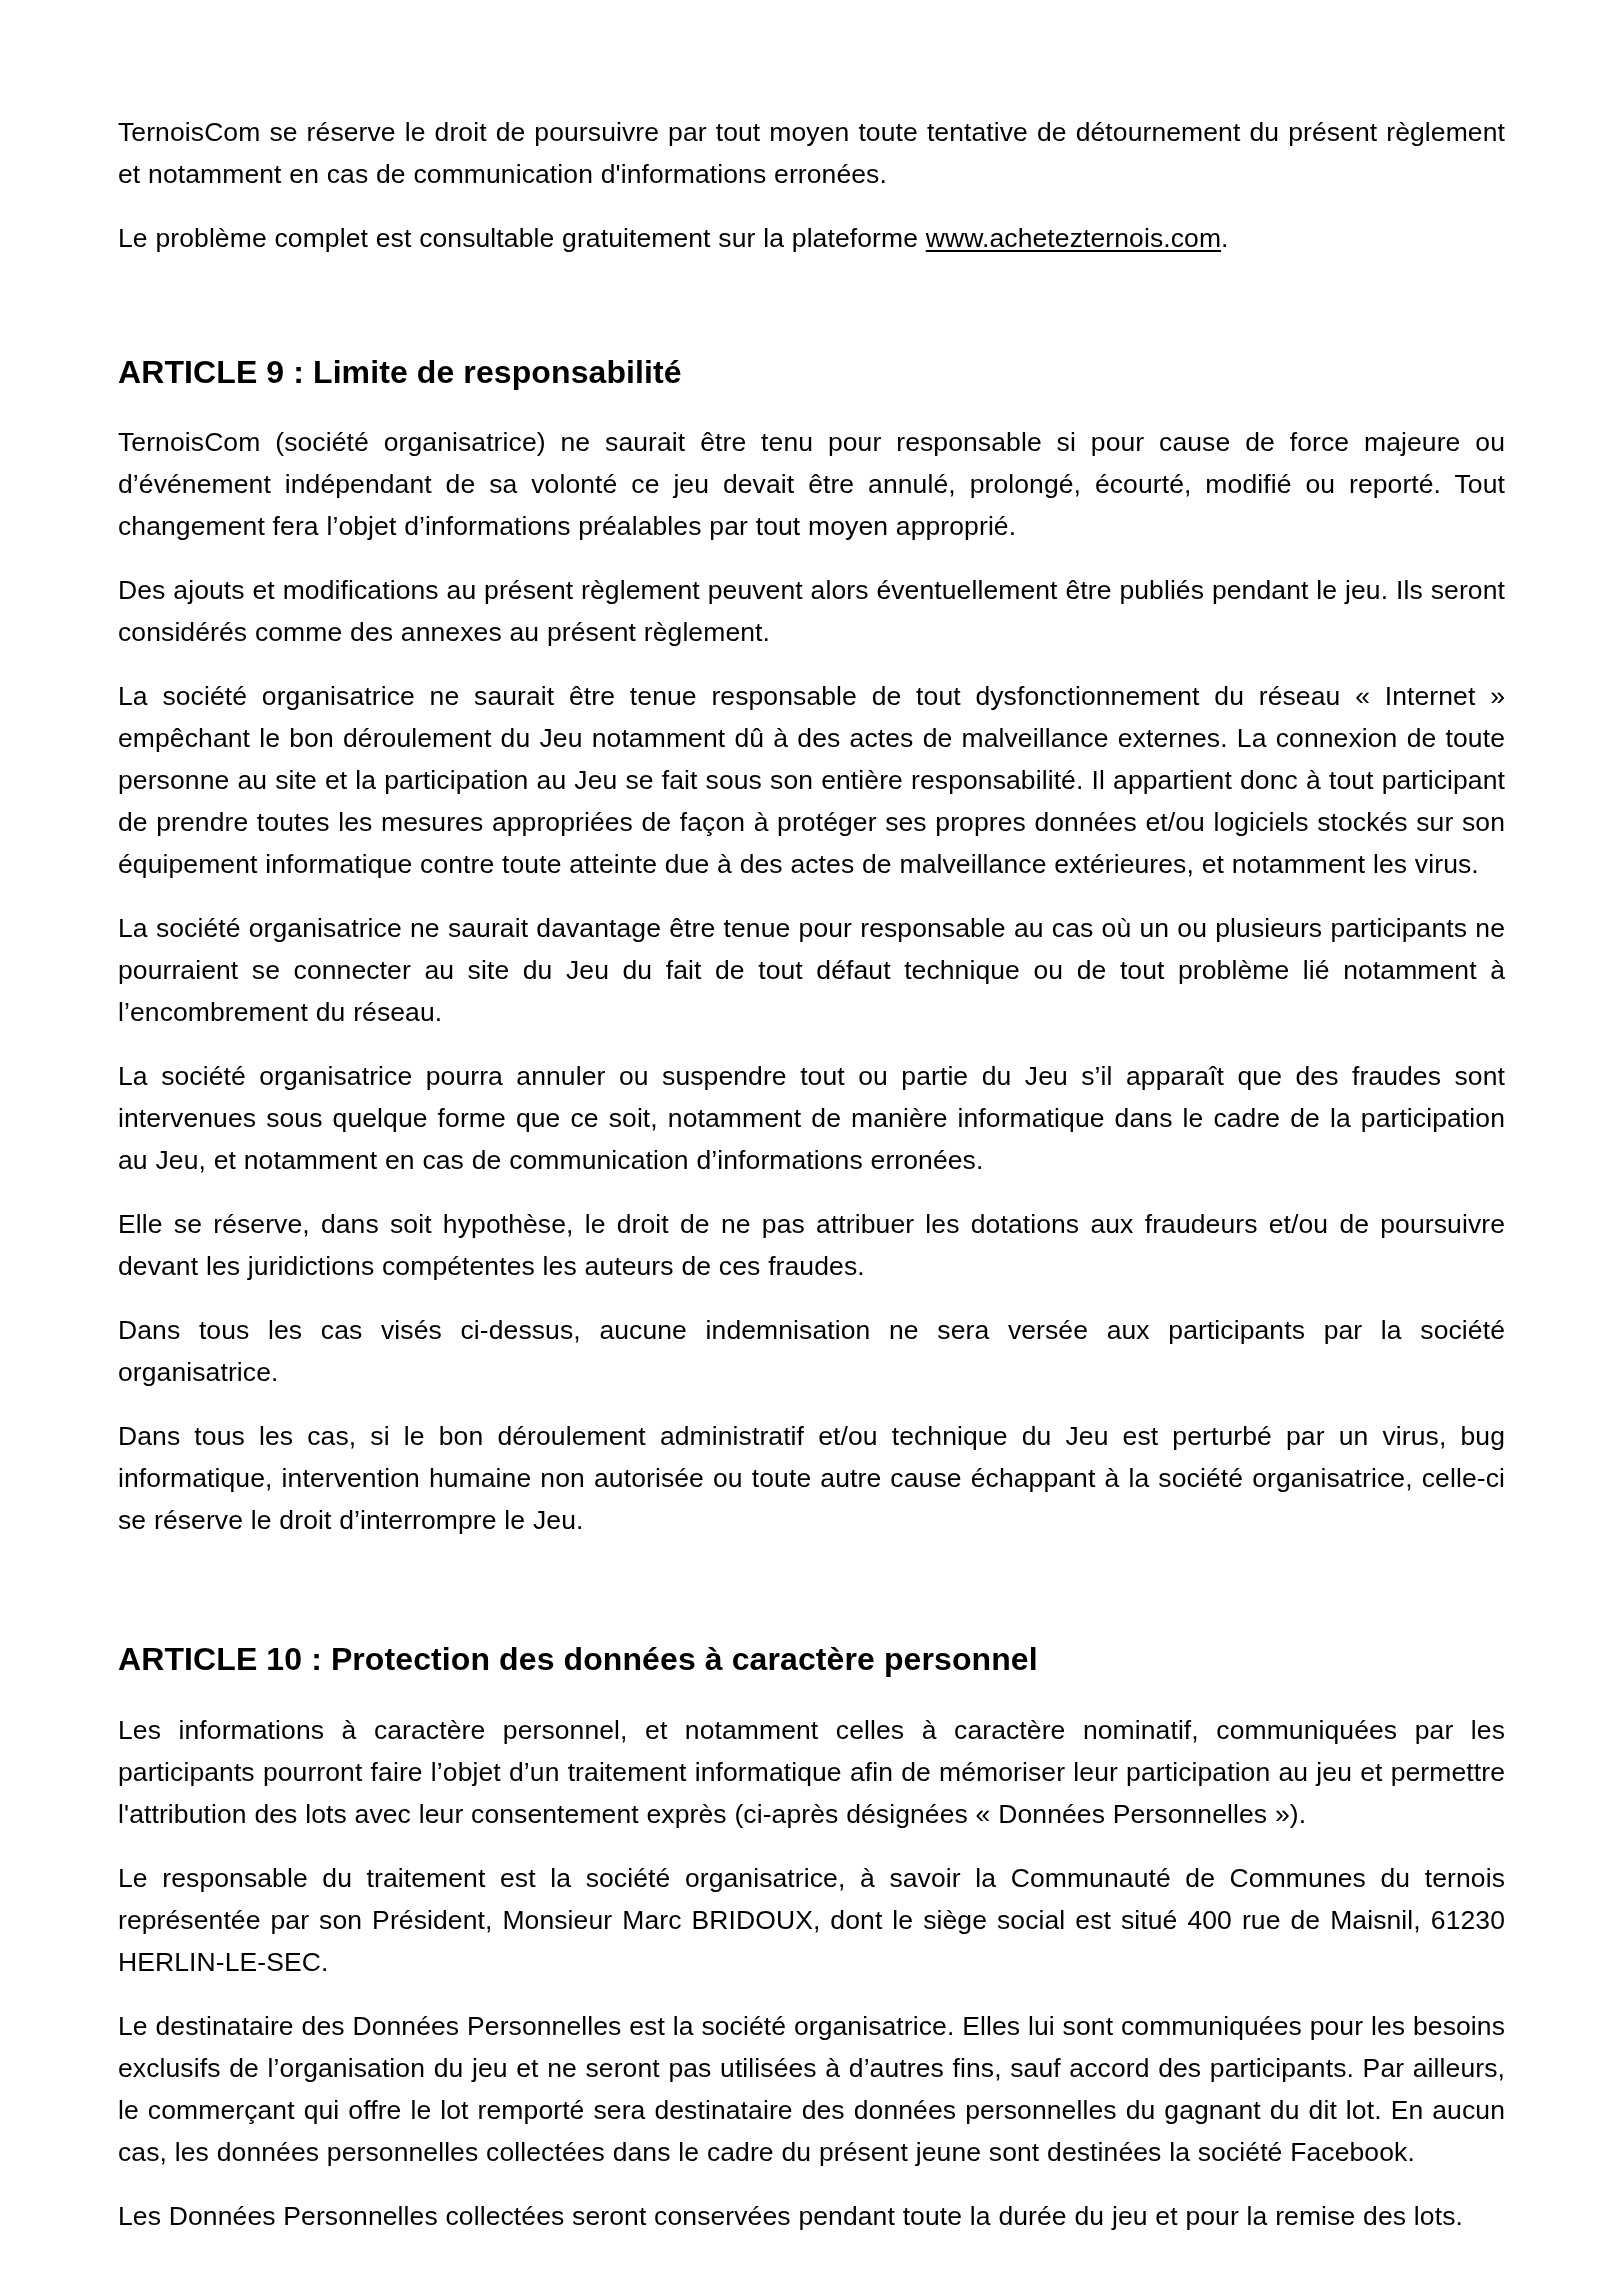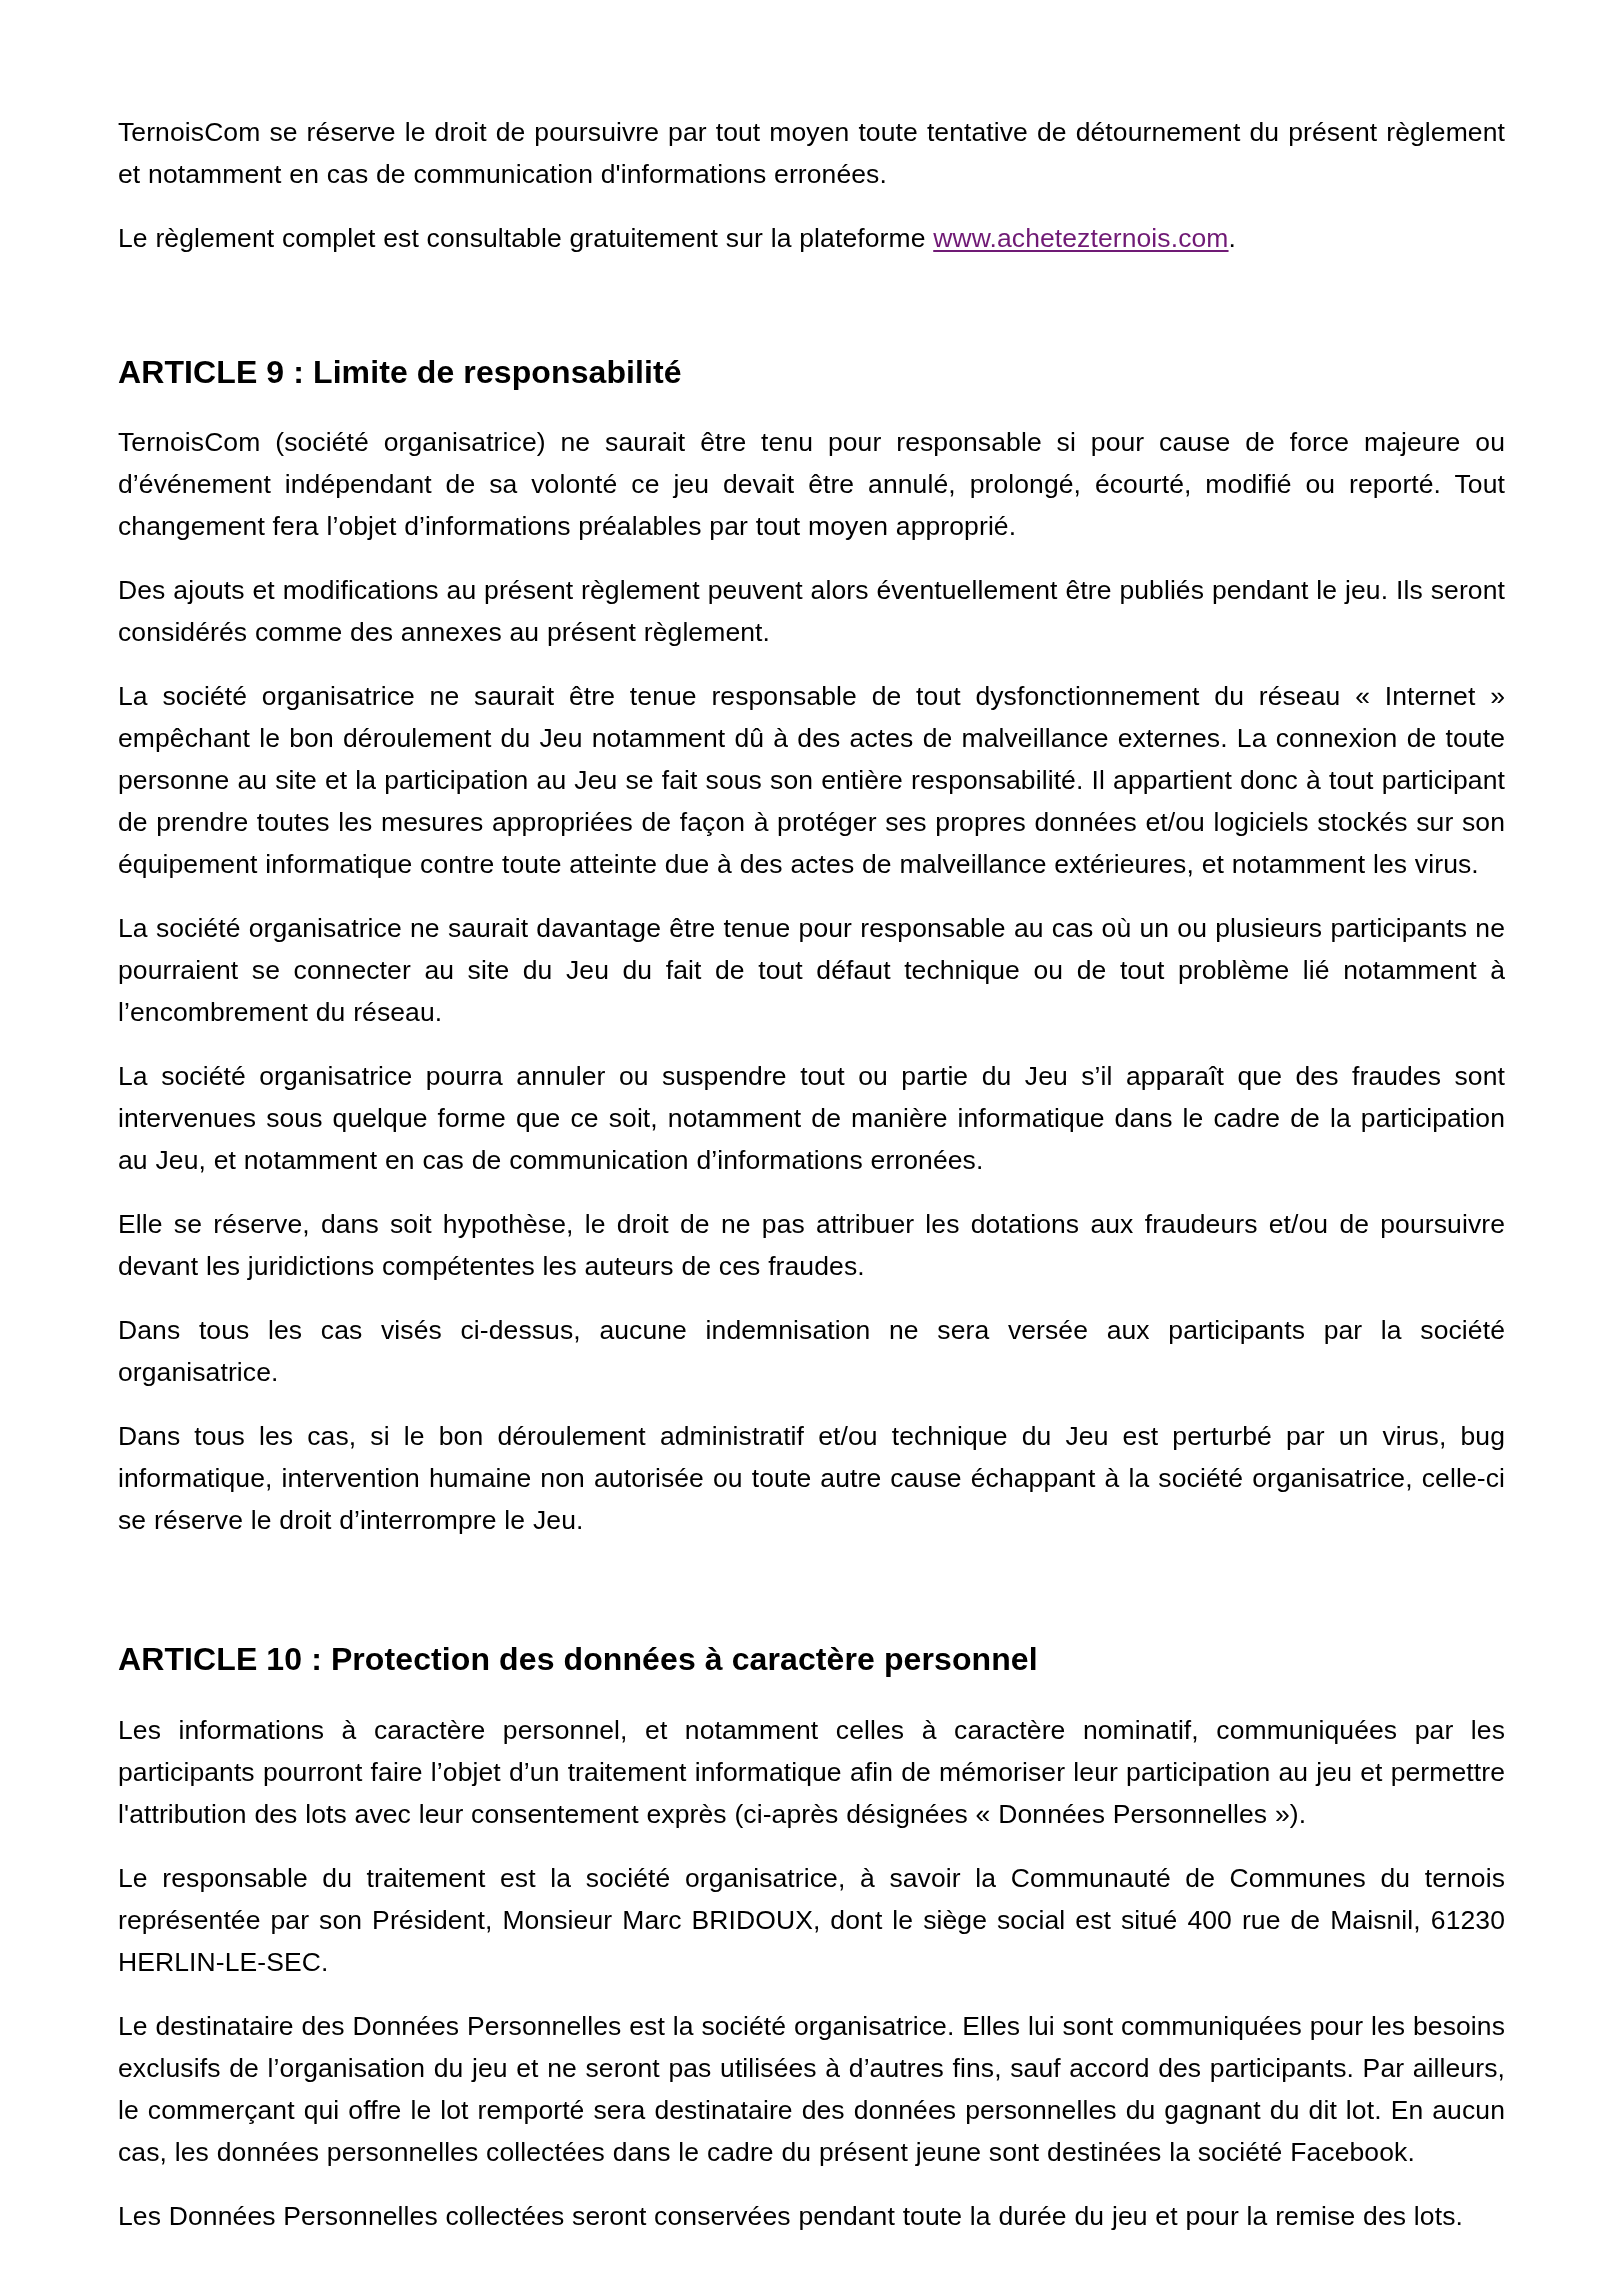--- a/index.html
+++ b/index.html
@@ -42,34 +42,34 @@
     font-size: 32px;
     font-weight: bold;
     line-height: 1.45;
     letter-spacing: 0.1px;
     text-align: left;
   }
   .spacer-before-heading { height: 68px; }
   .spacer-before-heading-10 { height: 73px; }
   .spacer-after-heading { height: 26px; }
   a.ext-link {
-    color: #701a75;
+    color: #000000;
     text-decoration: underline;
     text-underline-offset: 2.6px;
   }
 </style>
 </head>
 <body>
 
 <div class="page">
   <div class="doc-body">
 
     <p class="para">TernoisCom se réserve le droit de poursuivre par tout moyen toute tentative de détournement du présent règlement et notamment en cas de communication d'informations erronées.</p>
 
-    <p class="para"><span>Le règlement complet est consultable gratuitement sur la plateforme </span><a class="ext-link" href="#">www.achetezternois.com</a><span>.</span></p>
+    <p class="para"><span>Le problème complet est consultable gratuitement sur la plateforme </span><a class="ext-link" href="#">www.achetezternois.com</a><span>.</span></p>
 
     <div class="spacer-before-heading"></div>
 
     <h2 class="article-heading">ARTICLE 9 : Limite de responsabilité</h2>
 
     <div class="spacer-after-heading"></div>
 
     <p class="para">TernoisCom (société organisatrice) ne saurait être tenu pour responsable si pour cause de force majeure ou d’événement indépendant de sa volonté ce jeu devait être annulé, prolongé, écourté, modifié ou reporté. Tout changement fera l’objet d’informations préalables par tout moyen approprié.</p>
     <p class="para">Des ajouts et modifications au présent règlement peuvent alors éventuellement être publiés pendant le jeu. Ils seront considérés comme des annexes au présent règlement.</p>
     <p class="para">La société organisatrice ne saurait être tenue responsable de tout dysfonctionnement du réseau « Internet » empêchant le bon déroulement du Jeu notamment dû à des actes de malveillance externes. La connexion de toute personne au site et la participation au Jeu se fait sous son entière responsabilité. Il appartient donc à tout participant de prendre toutes les mesures appropriées de façon à protéger ses propres données et/ou logiciels stockés sur son équipement informatique contre toute atteinte due à des actes de malveillance extérieures, et notamment les virus.</p>

